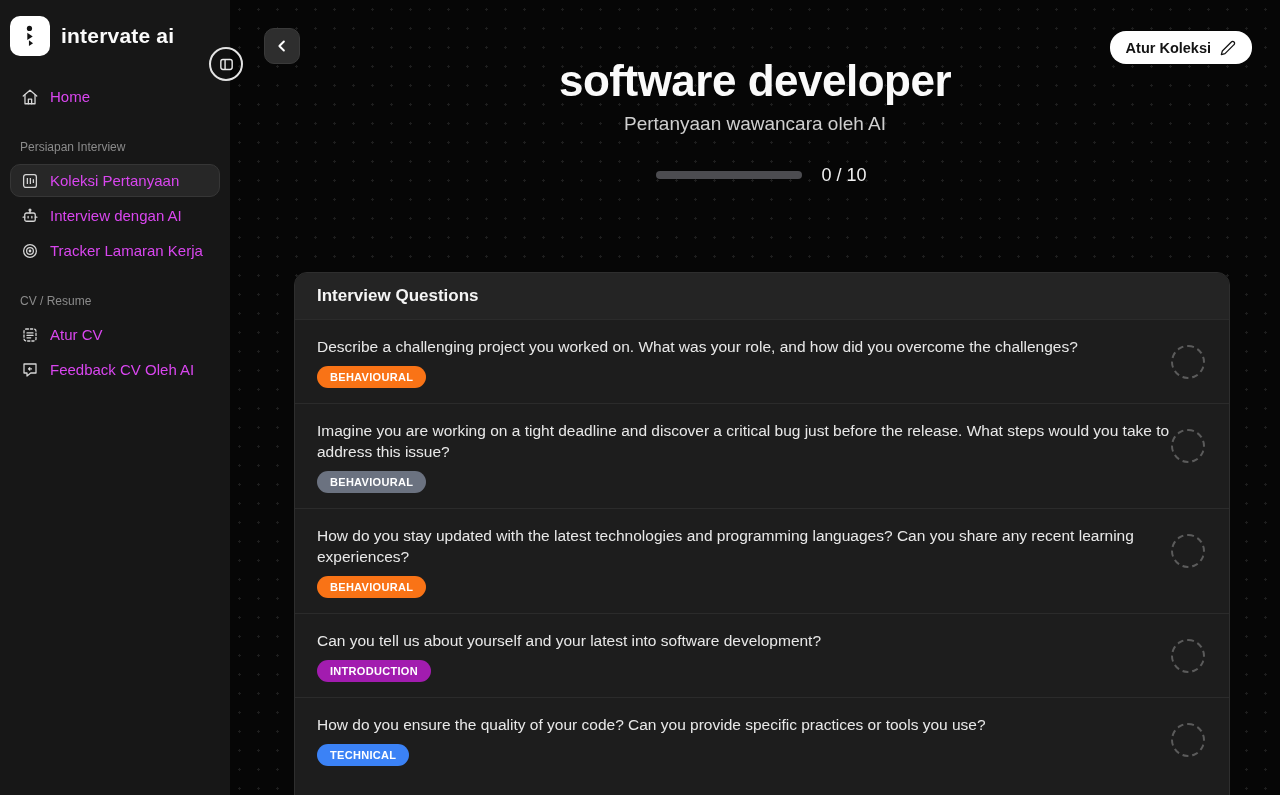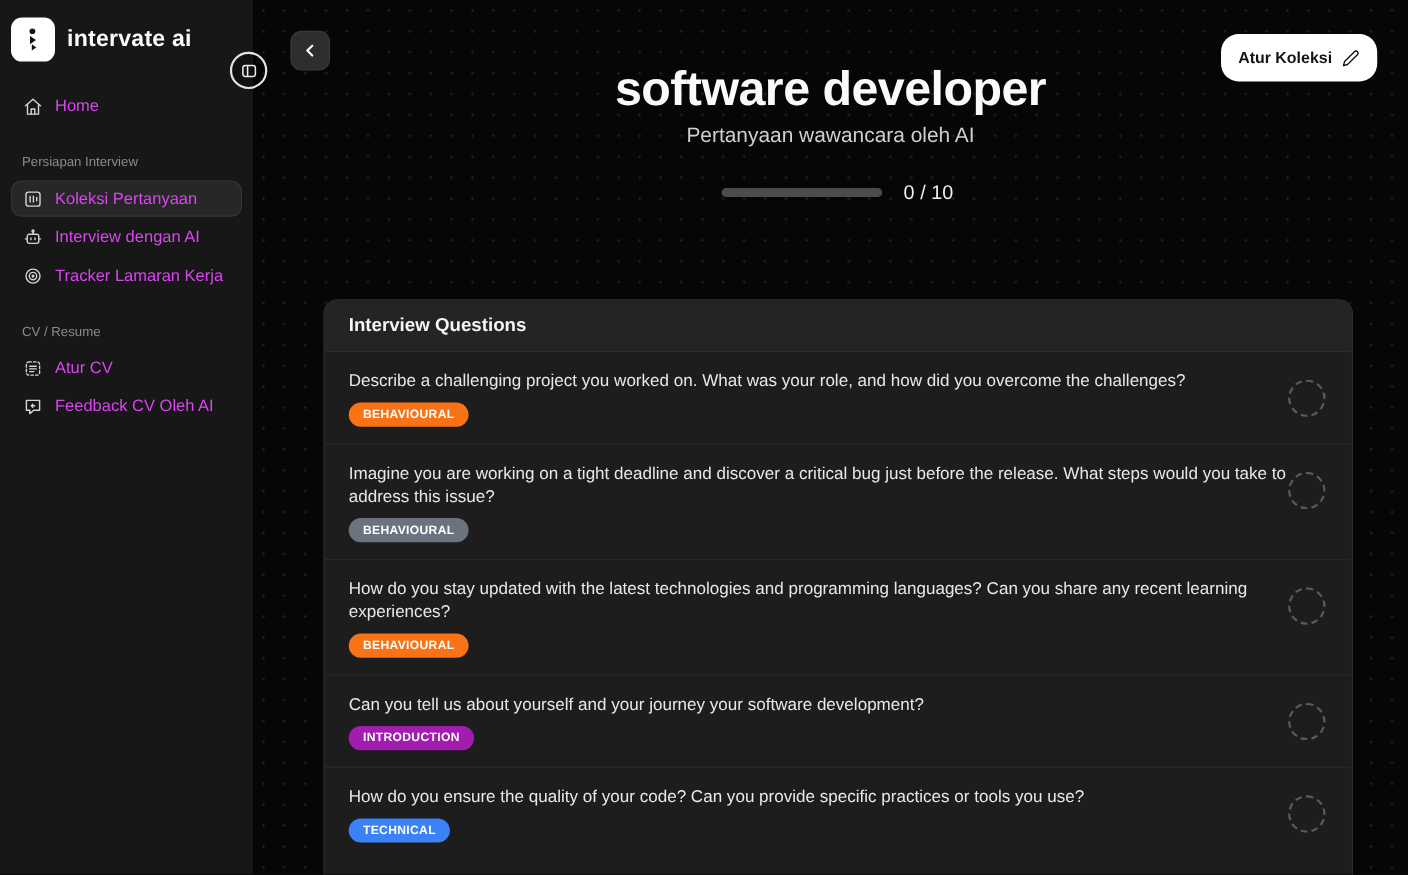--- a/index.html
+++ b/index.html
@@ -30,21 +30,21 @@
 
   
   .main { flex:1; position:relative; height:100%;
           background-color:#060606;
           background-image:radial-gradient(#1e1e1e 1px, transparent 1.4px);
           background-size:19px 19px; }
   .back-btn { position:absolute; left:34px; top:28px; width:36px; height:36px;
               background:#2e2e2e; border:1px solid #3a3a3a; border-radius:10px;
               display:flex; align-items:center; justify-content:center; color:#fff;
               cursor:pointer; }
-  .manage-btn { position:absolute; right:28px; top:31px; height:43px; background:#ffffff;
+  .manage-btn { position:absolute; right:28px; top:31px; height:33px; background:#ffffff;
                 color:#141414; border:none; border-radius:16px; padding:0 16px;
                 display:flex; align-items:center; gap:9px; font-size:14.5px; font-weight:700;
                 font-family:inherit; cursor:pointer; }
   .hero { padding-top:56px; text-align:center; }
   .hero-title { font-size:44px; font-weight:700; color:#fafafa; letter-spacing:-.5px; line-height:1.15; }
   .hero-sub { margin-top:6px; font-size:19px; color:#cfcfcf; }
   .progress-row { margin-top:30px; display:flex; align-items:center; justify-content:center; gap:19px;margin-left:13px; }
   .progress-track { width:146px; height:8px; background:#4c4c50; border-radius:5px; overflow:hidden; }
   .progress-fill { height:100%; background:#fafafa; border-radius:5px; }
   .progress-label { font-size:18px; color:#f0f0f0; }
@@ -217,21 +217,21 @@
   <div class="q-row">
     <div class="q-main">
       <div class="q-text">How do you stay updated with the latest technologies and programming languages? Can you share any recent learning experiences?</div>
       <span class="q-tag" style="background: rgb(249, 115, 22);">BEHAVIOURAL</span>
     </div>
     <div class="q-circle"></div>
   </div>
 
   <div class="q-row">
     <div class="q-main">
-      <div class="q-text">Can you tell us about yourself and your journey your software development?</div>
+      <div class="q-text">Can you tell us about yourself and your latest into software development?</div>
       <span class="q-tag" style="background: #a21caf;">INTRODUCTION</span>
     </div>
     <div class="q-circle"></div>
   </div>
 
   <div class="q-row">
     <div class="q-main">
       <div class="q-text">How do you ensure the quality of your code? Can you provide specific practices or tools you use?</div>
       <span class="q-tag" style="background: rgb(59, 130, 246);">TECHNICAL</span>
     </div>

